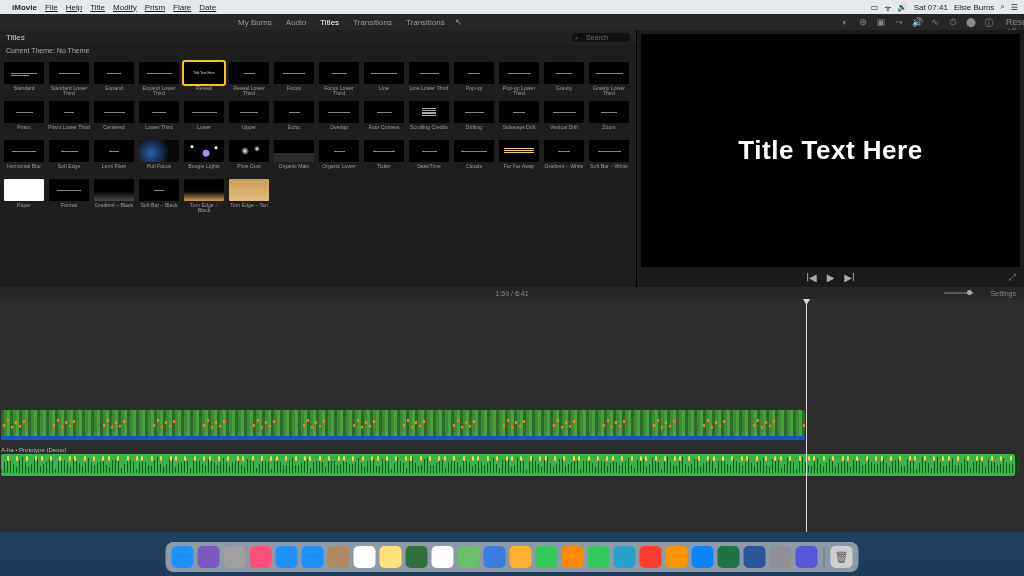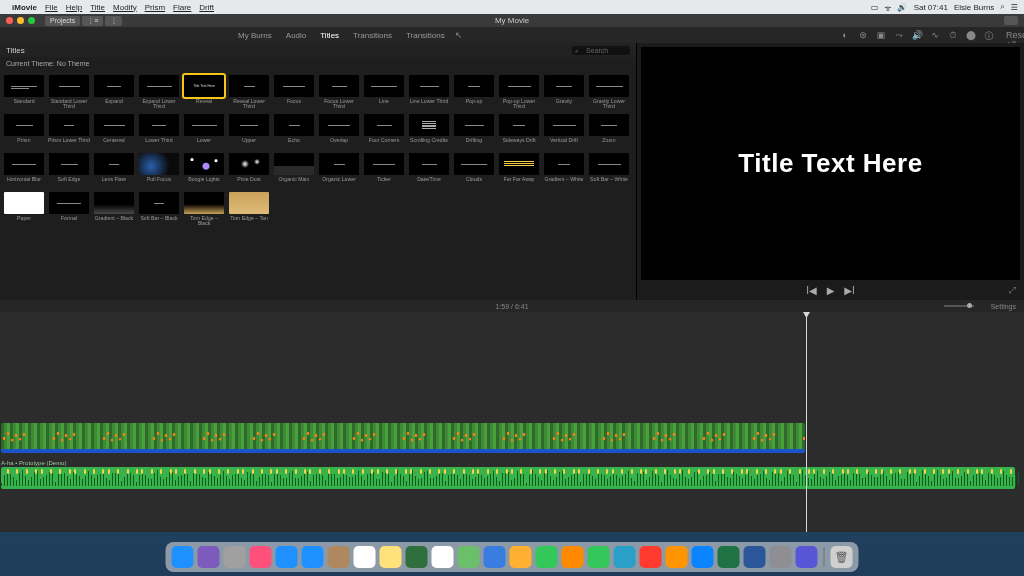--- a/index.html
+++ b/index.html
@@ -110,47 +110,33 @@
 
 <div class="menubar">
   <span class="apple"></span>
   <span class="app">iMovie</span>
   <span class="menu-item">File</span>
   <span class="menu-item">Help</span>
   <span class="menu-item">Title</span>
   <span class="menu-item">Modify</span>
   <span class="menu-item">Prism</span>
   <span class="menu-item">Flare</span>
-  <span class="menu-item">Drift</span>
+  <span class="menu-item">Date</span>
   <div class="right">
     <span>▭</span>
     <span>ᯤ</span>
     <span>🔊</span>
     <span>Sat 07:41</span>
     <span>Elsie Burns</span>
     <span>⌕</span>
     <span>☰</span>
   </div>
 </div>
 
 <div class="win">
-  <div class="titlebar">
-    <div class="traffic">
-      <div class="t-red"></div>
-      <div class="t-yel"></div>
-      <div class="t-grn"></div>
-    </div>
-    <div class="proj">
-      <div>Projects</div>
-      <div>⋮≡</div>
-      <div>⋮</div>
-    </div>
-    <span class="title">My Movie</span>
-    <div class="share"></div>
-  </div>
 
   <div class="tabsrow">
     <div class="tabs">
       <span>My Burns</span>
       <span>Audio</span>
       <span class="active">Titles</span>
       <span>Transitions</span>
       <span>Transitions</span>
     </div>
     <span class="pointer">↖</span>

